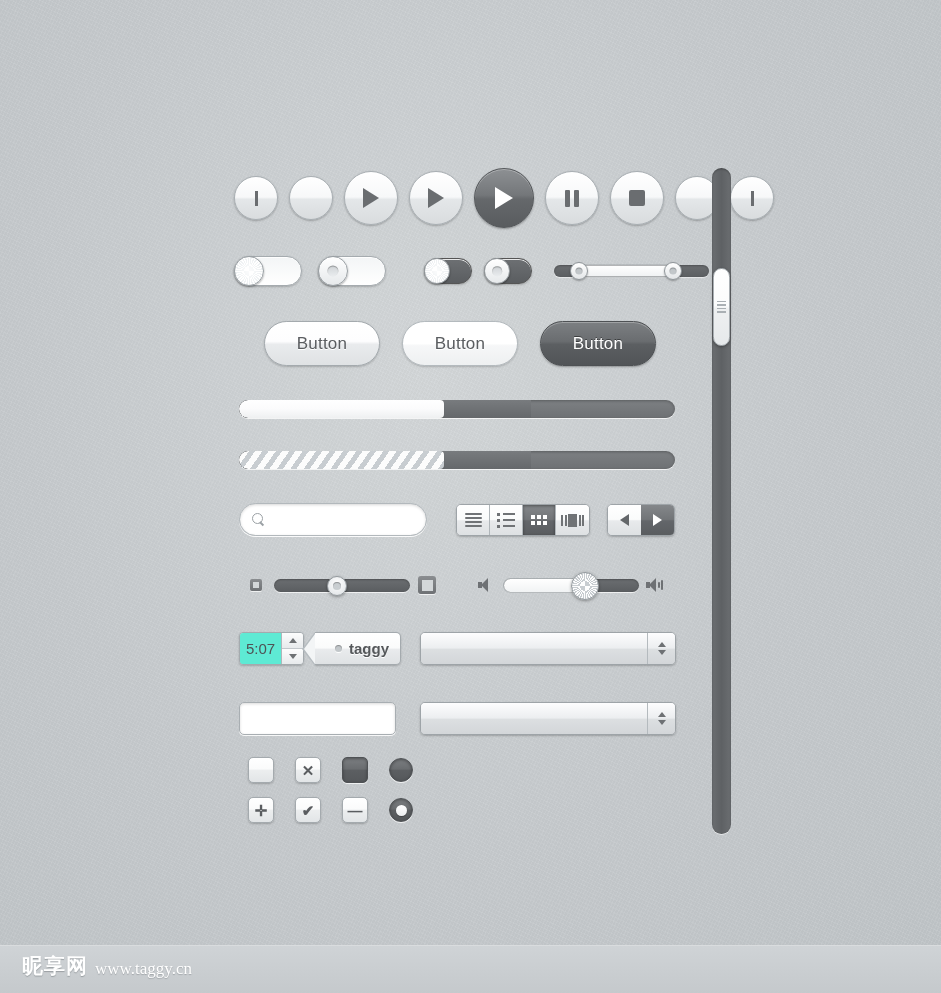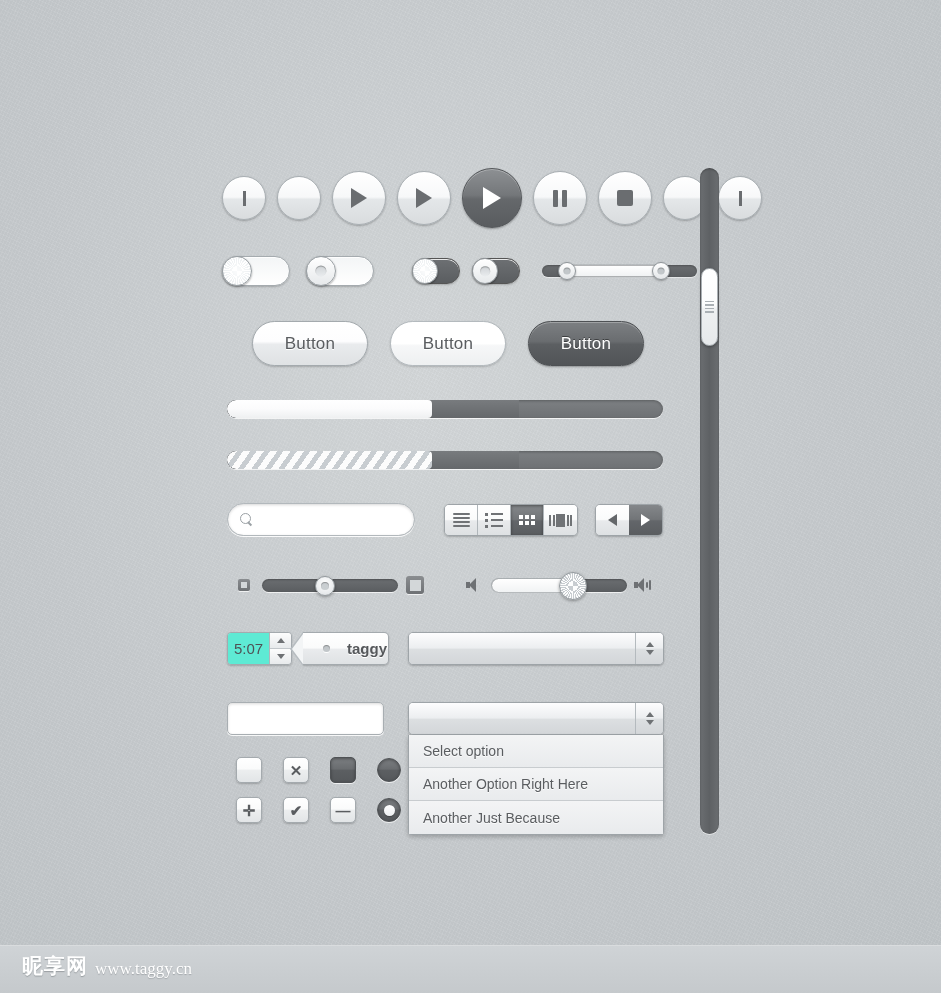--- a/index.html
+++ b/index.html
@@ -17,21 +17,21 @@
     background:
       radial-gradient(ellipse at 45% 38%, #d3d7d9 0%, #c6cacd 55%, #bfc4c7 100%);
   }
   .noise {
     position:absolute; inset:0;
     background-image:
       repeating-linear-gradient(115deg, rgba(255,255,255,0.045) 0px, rgba(255,255,255,0.045) 1px, rgba(0,0,0,0.012) 1px, rgba(0,0,0,0.012) 3px),
       repeating-linear-gradient(25deg, rgba(255,255,255,0.03) 0px, rgba(255,255,255,0.03) 1px, rgba(0,0,0,0.01) 1px, rgba(0,0,0,0.01) 4px);
     pointer-events:none;
   }
-  .kit { position:absolute; left:0; top:0; width:776px; height:945px; }
+  .kit { position:absolute; left:12px; top:0; width:776px; height:945px; }
 
   
   .row { position:absolute; }
   #transport { left:222px; top:168px; display:flex; align-items:center; gap:11px; }
   .tbtn {
     border-radius:50%;
     display:flex; align-items:center; justify-content:center;
     position:relative;
   }
   .tbtn.sm { width:44px; height:44px; }
@@ -314,21 +314,21 @@
   #stepper .arrows div {
     flex:1; display:flex; align-items:center; justify-content:center;
     background: linear-gradient(to bottom, #fdfdfd, #e7eaec);
   }
   #stepper .arrows div:first-child { border-bottom:1px solid #c2c7cb; }
   .caret-up { width:0;height:0;border-style:solid;border-width:0 4px 5px 4px;border-color:transparent transparent #6e7174 transparent; }
   .caret-dn { width:0;height:0;border-style:solid;border-width:5px 4px 0 4px;border-color:#6e7174 transparent transparent transparent; }
 
   #tag {
     position:absolute; left:303px; top:632px; height:33px; width:86px;
-    display:flex; align-items:center; padding-left:20px; gap:17px;
+    display:flex; align-items:center; padding-left:20px; gap:7px;
     font-size:15px; font-weight:bold; color:#55585b;
     text-shadow:0 1px 0 #fff;
     background: linear-gradient(to bottom, #ffffff 0%, #fafbfb 48%, #e9ebed 53%, #dfe2e4 100%);
     border:1px solid #a4aaae; border-left:0;
     border-radius:0 5px 5px 0;
     box-shadow:0 1px 2px rgba(0,0,0,0.2), 0 1px 0 rgba(255,255,255,0.9) inset;
   }
   #tag::before{
     content:""; position:absolute; left:-13px; top:-1px;
     width:0;height:0;border-style:solid;
@@ -685,25 +685,20 @@
   </div>
 
   <div class="combo" id="combo2">
     <div class="face"></div>
     <div class="stepbtn">
       <span class="caret-up"></span>
       <span class="caret-dn"></span>
     </div>
   </div>
 
-  <div id="dropdown">
-    <div class="opt">Select option</div>
-    <div class="opt">Another Option Right Here</div>
-    <div class="opt">Another Just Because</div>
-  </div>
 
   <div id="checks">
     <div class="crow">
       <div class="cb">
         <span></span>
       </div>
       <div class="cb">
         <span class="glyph-x">✕</span>
       </div>
       <div class="cb filled">

